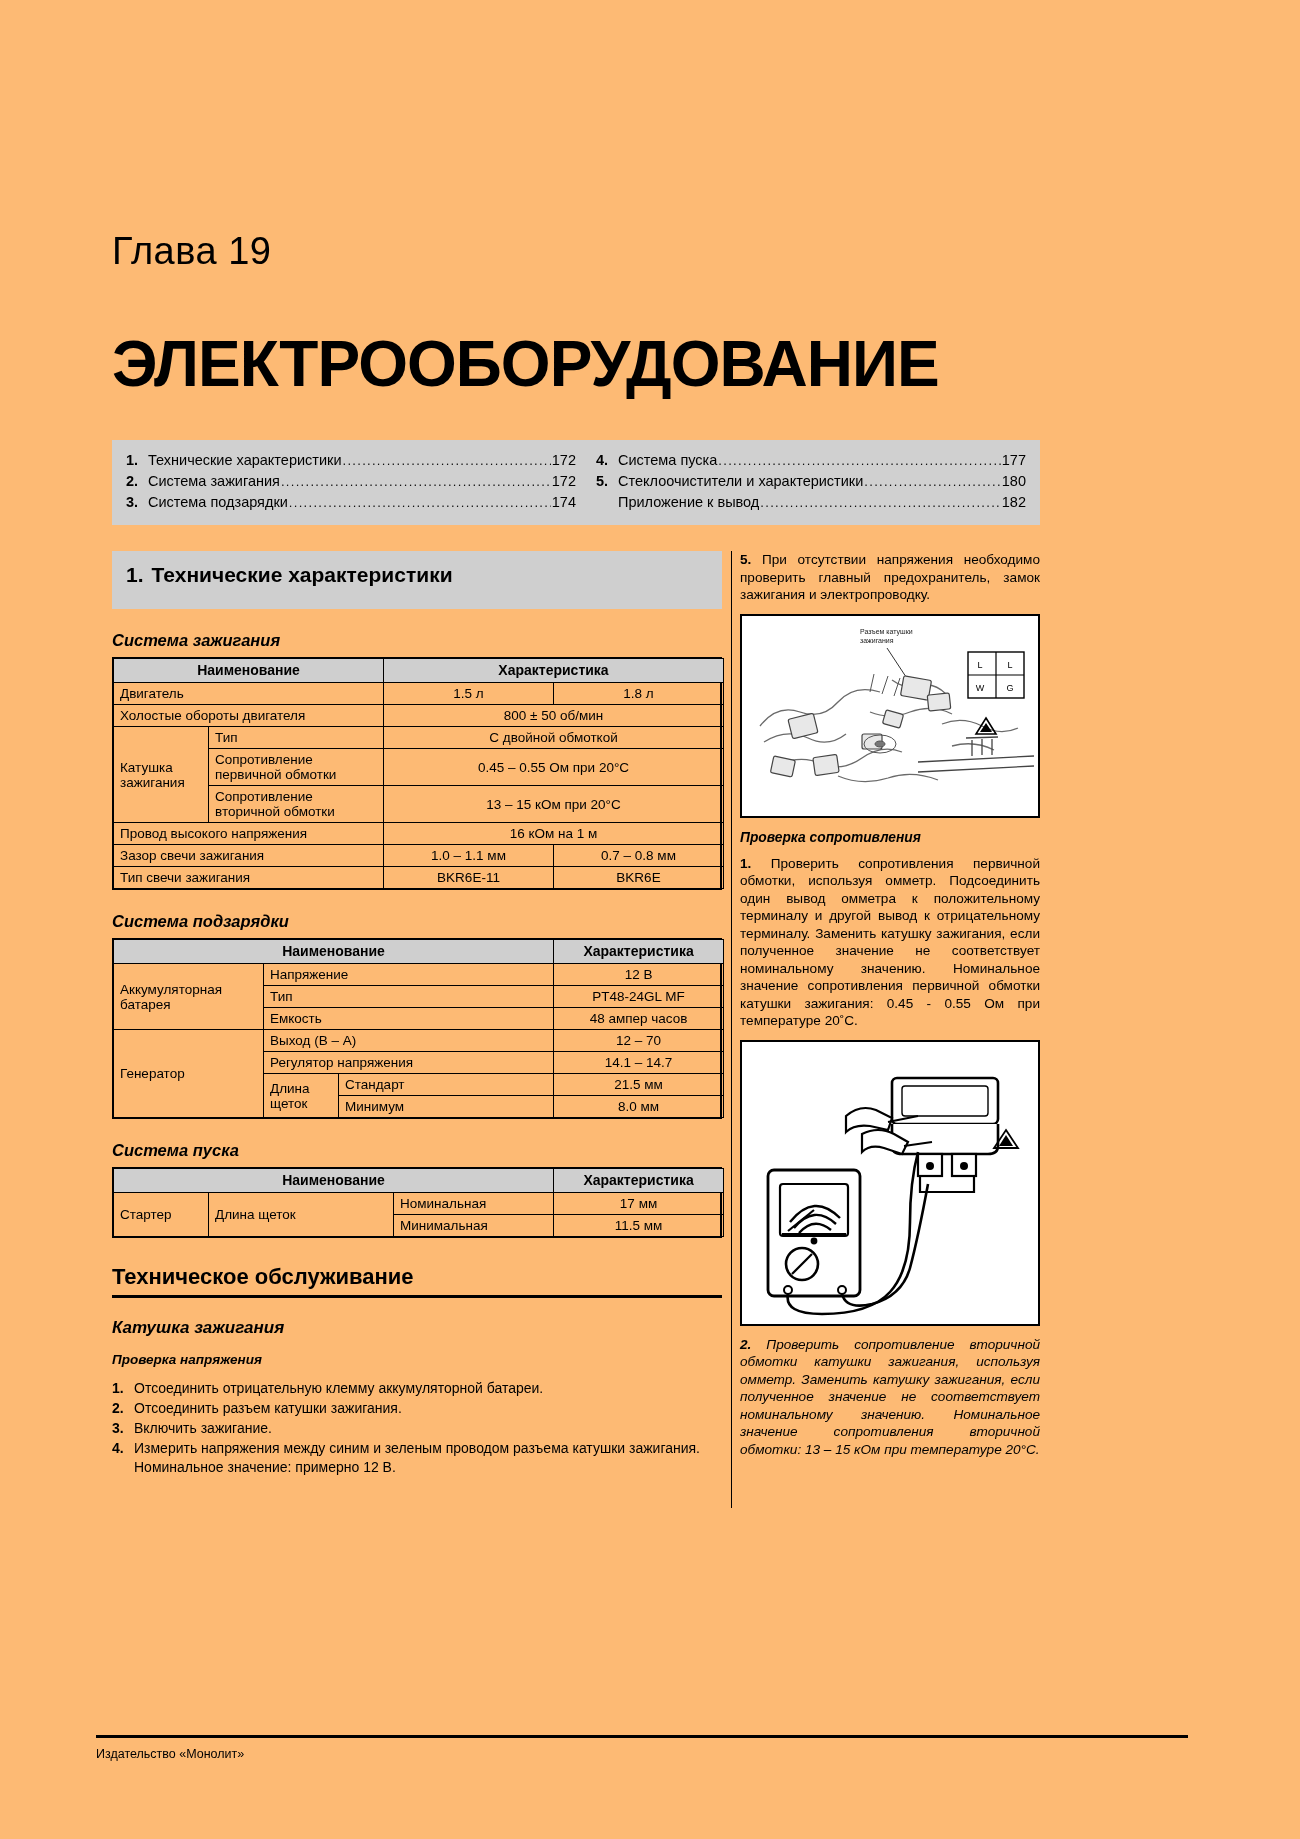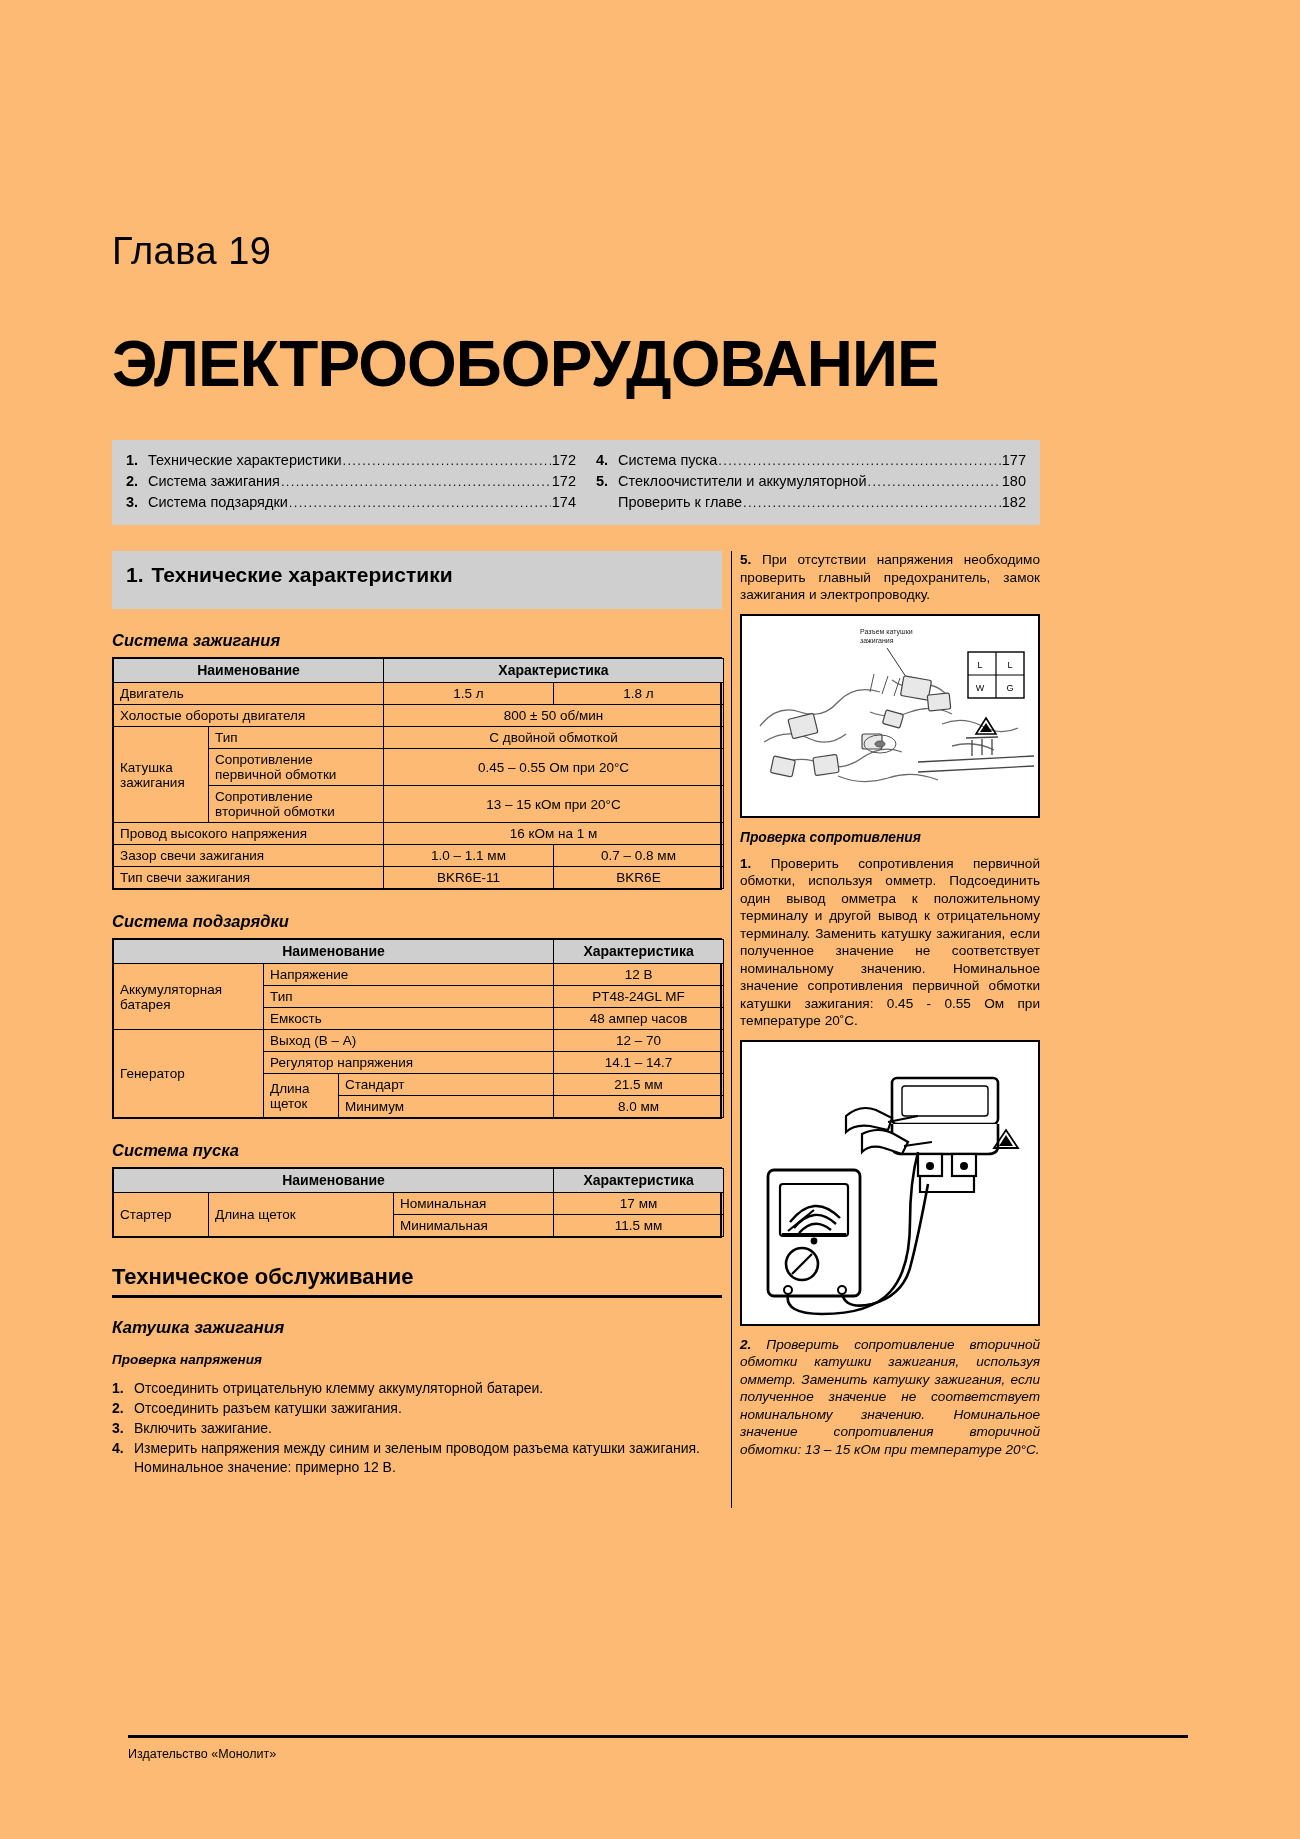--- a/index.html
+++ b/index.html
@@ -208,21 +208,21 @@
     background: #ffffff;
     position: relative;
     overflow: hidden;
     margin: 4px 0 10px 0;
   }
   .figure svg { display: block; width: 100%; height: 100%; }
 
   
   .footer {
     position: absolute;
-    left: 128px;
+    left: 96px;
     right: 112px;
     bottom: 78px;
   }
   .footer-rule {
     border-top: 3px solid #000;
     margin-bottom: 9px;
   }
   .footer-text {
     font-size: 12.5px;
   }
@@ -260,27 +260,27 @@
       </div>
       <div class="toc-col right">
         <div class="toc-row">
           <span class="toc-num">4.</span>
           <span class="toc-label">Система пуска</span>
           <span class="toc-dots">................................................................................................</span>
           <span class="toc-page">177</span>
         </div>
         <div class="toc-row">
           <span class="toc-num">5.</span>
-          <span class="toc-label">Стеклоочистители и аккумуляторной</span>
+          <span class="toc-label">Стеклоочистители и характеристики</span>
           <span class="toc-dots">................................................................................................</span>
           <span class="toc-page">180</span>
         </div>
         <div class="toc-row">
           <span class="toc-num"></span>
-          <span class="toc-label">Проверить к главе</span>
+          <span class="toc-label">Приложение к вывод</span>
           <span class="toc-dots">................................................................................................</span>
           <span class="toc-page">182</span>
         </div>
       </div>
     </div>
 
     <div class="columns">
 
       <div class="col-left">
 

